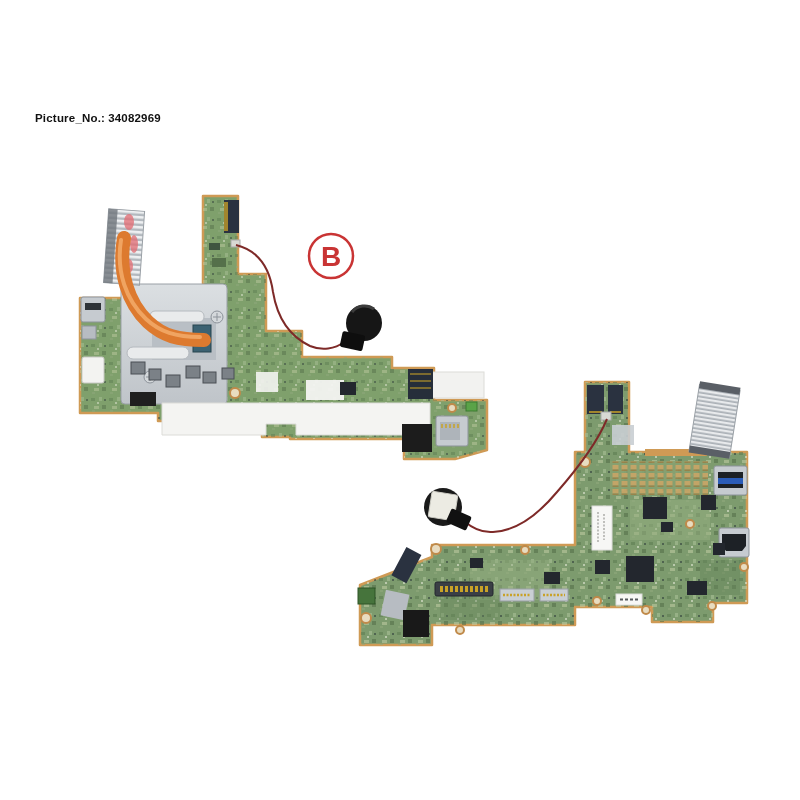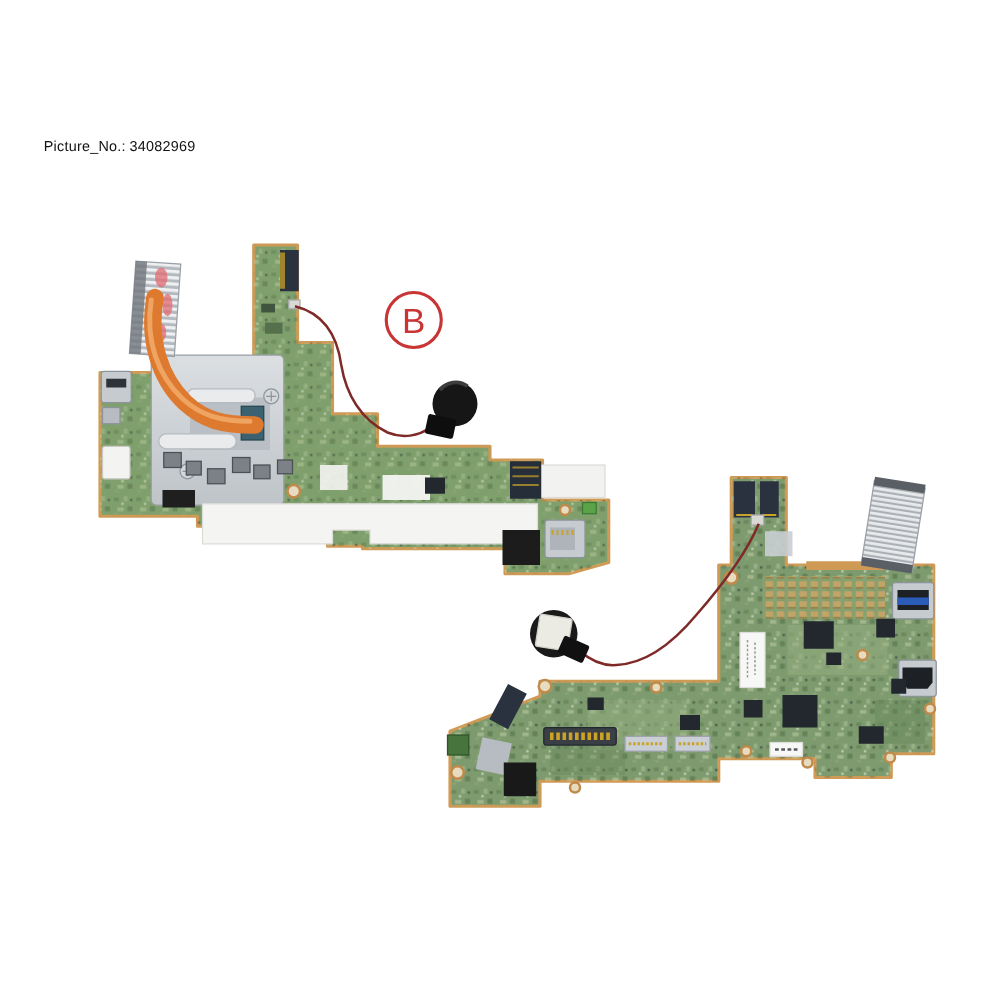--- a/index.html
+++ b/index.html
@@ -2,20 +2,21 @@
 <html><head>
 <meta charset="utf-8">
 <style>
   html,body{margin:0;padding:0;background:#ffffff;}
   .canvas{
     position:relative;
     width:800px;height:800px;
     background:#ffffff;
     overflow:hidden;
     font-family:"Liberation Sans", sans-serif;
+    font-weight:bold;
   }
   .picture-no{
     position:absolute;
     left:35px;top:112px;
     font-size:11.5px;
     color:#111111;
     letter-spacing:0.2px;
     white-space:nowrap;
   }
   .picture-no span{margin-right:3px;}

